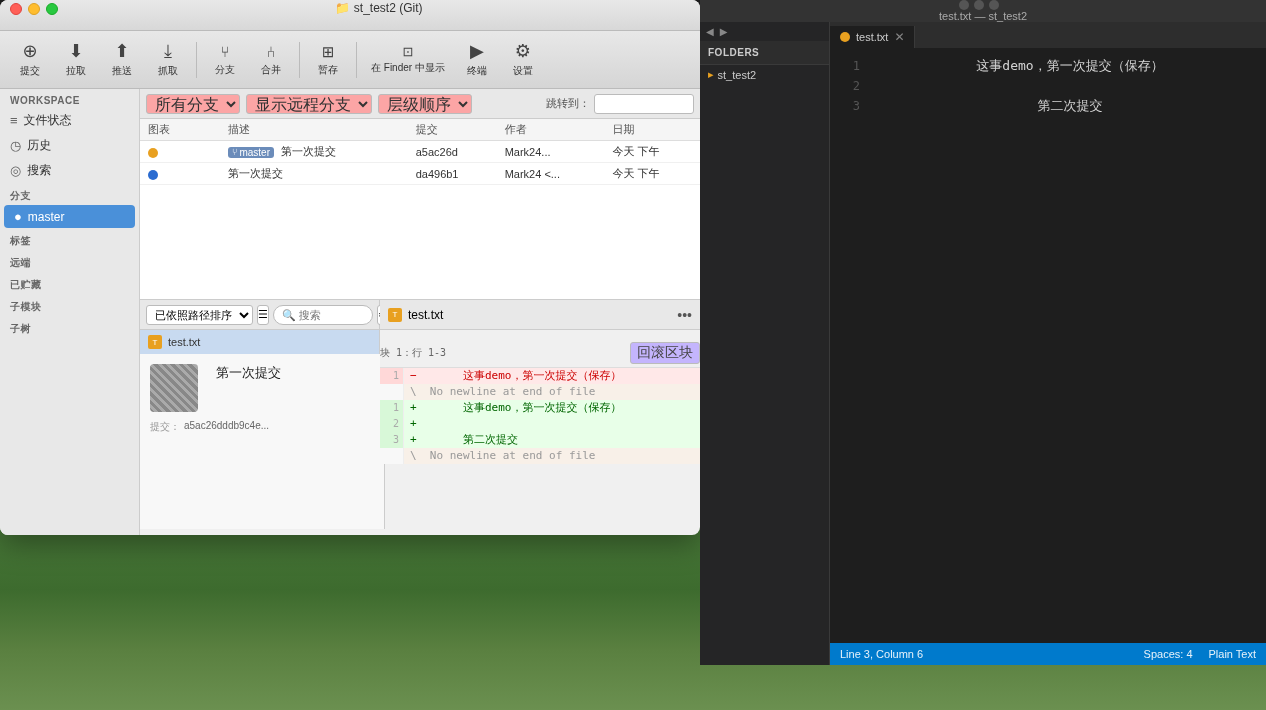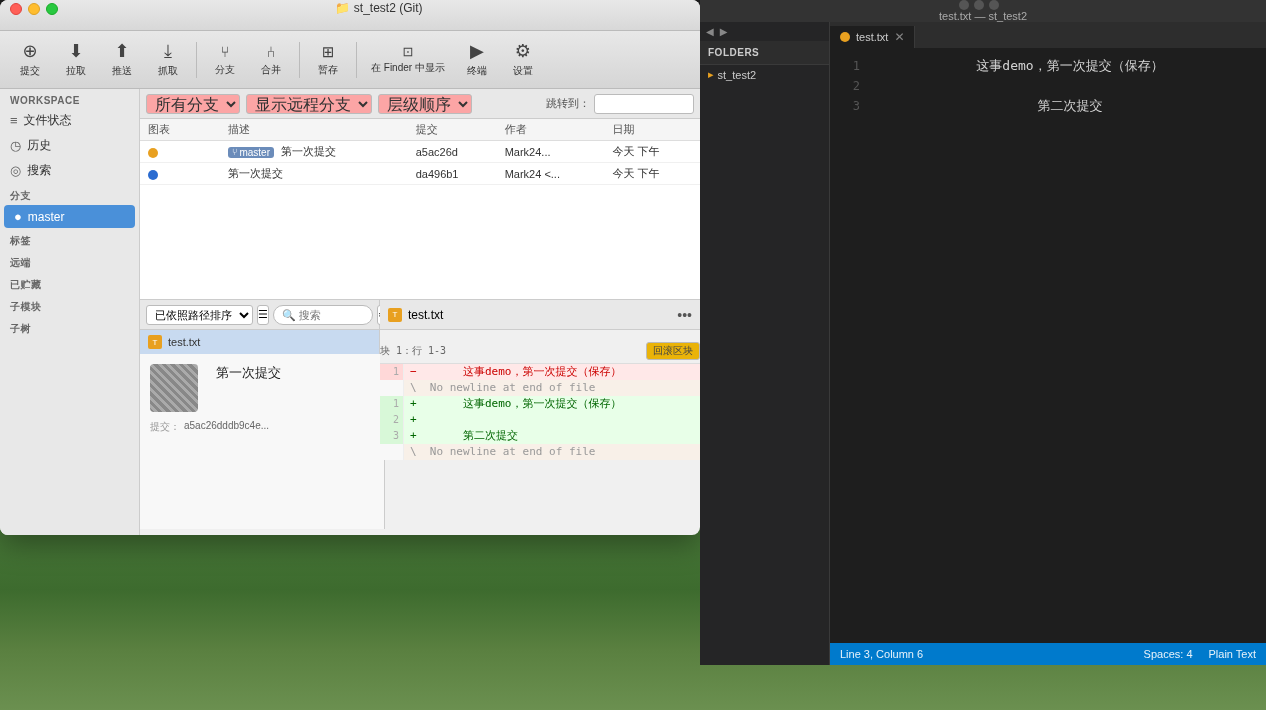--- a/index.html
+++ b/index.html
@@ -424,22 +424,22 @@
       align-items: center;
       padding: 3px 0;
       background: #f0f0f0;
       border-bottom: 1px solid #ddd;
       color: #666;
       font-size: 10px;
       margin-top: 9px;
     }
     .diff-hunk-header .revert-btn {
       margin-left: auto;
-      font-size: 10px;
-      background: #eab308;
+      font-size: 14px;
+      background: #c4b5fd;
       border: 1px solid #bbb;
       border-radius: 3px;
       padding: 1px 6px;
       cursor: pointer;
       color: #444;
     }
     .diff-line {
       display: flex;
       min-height: 16px;
     }

